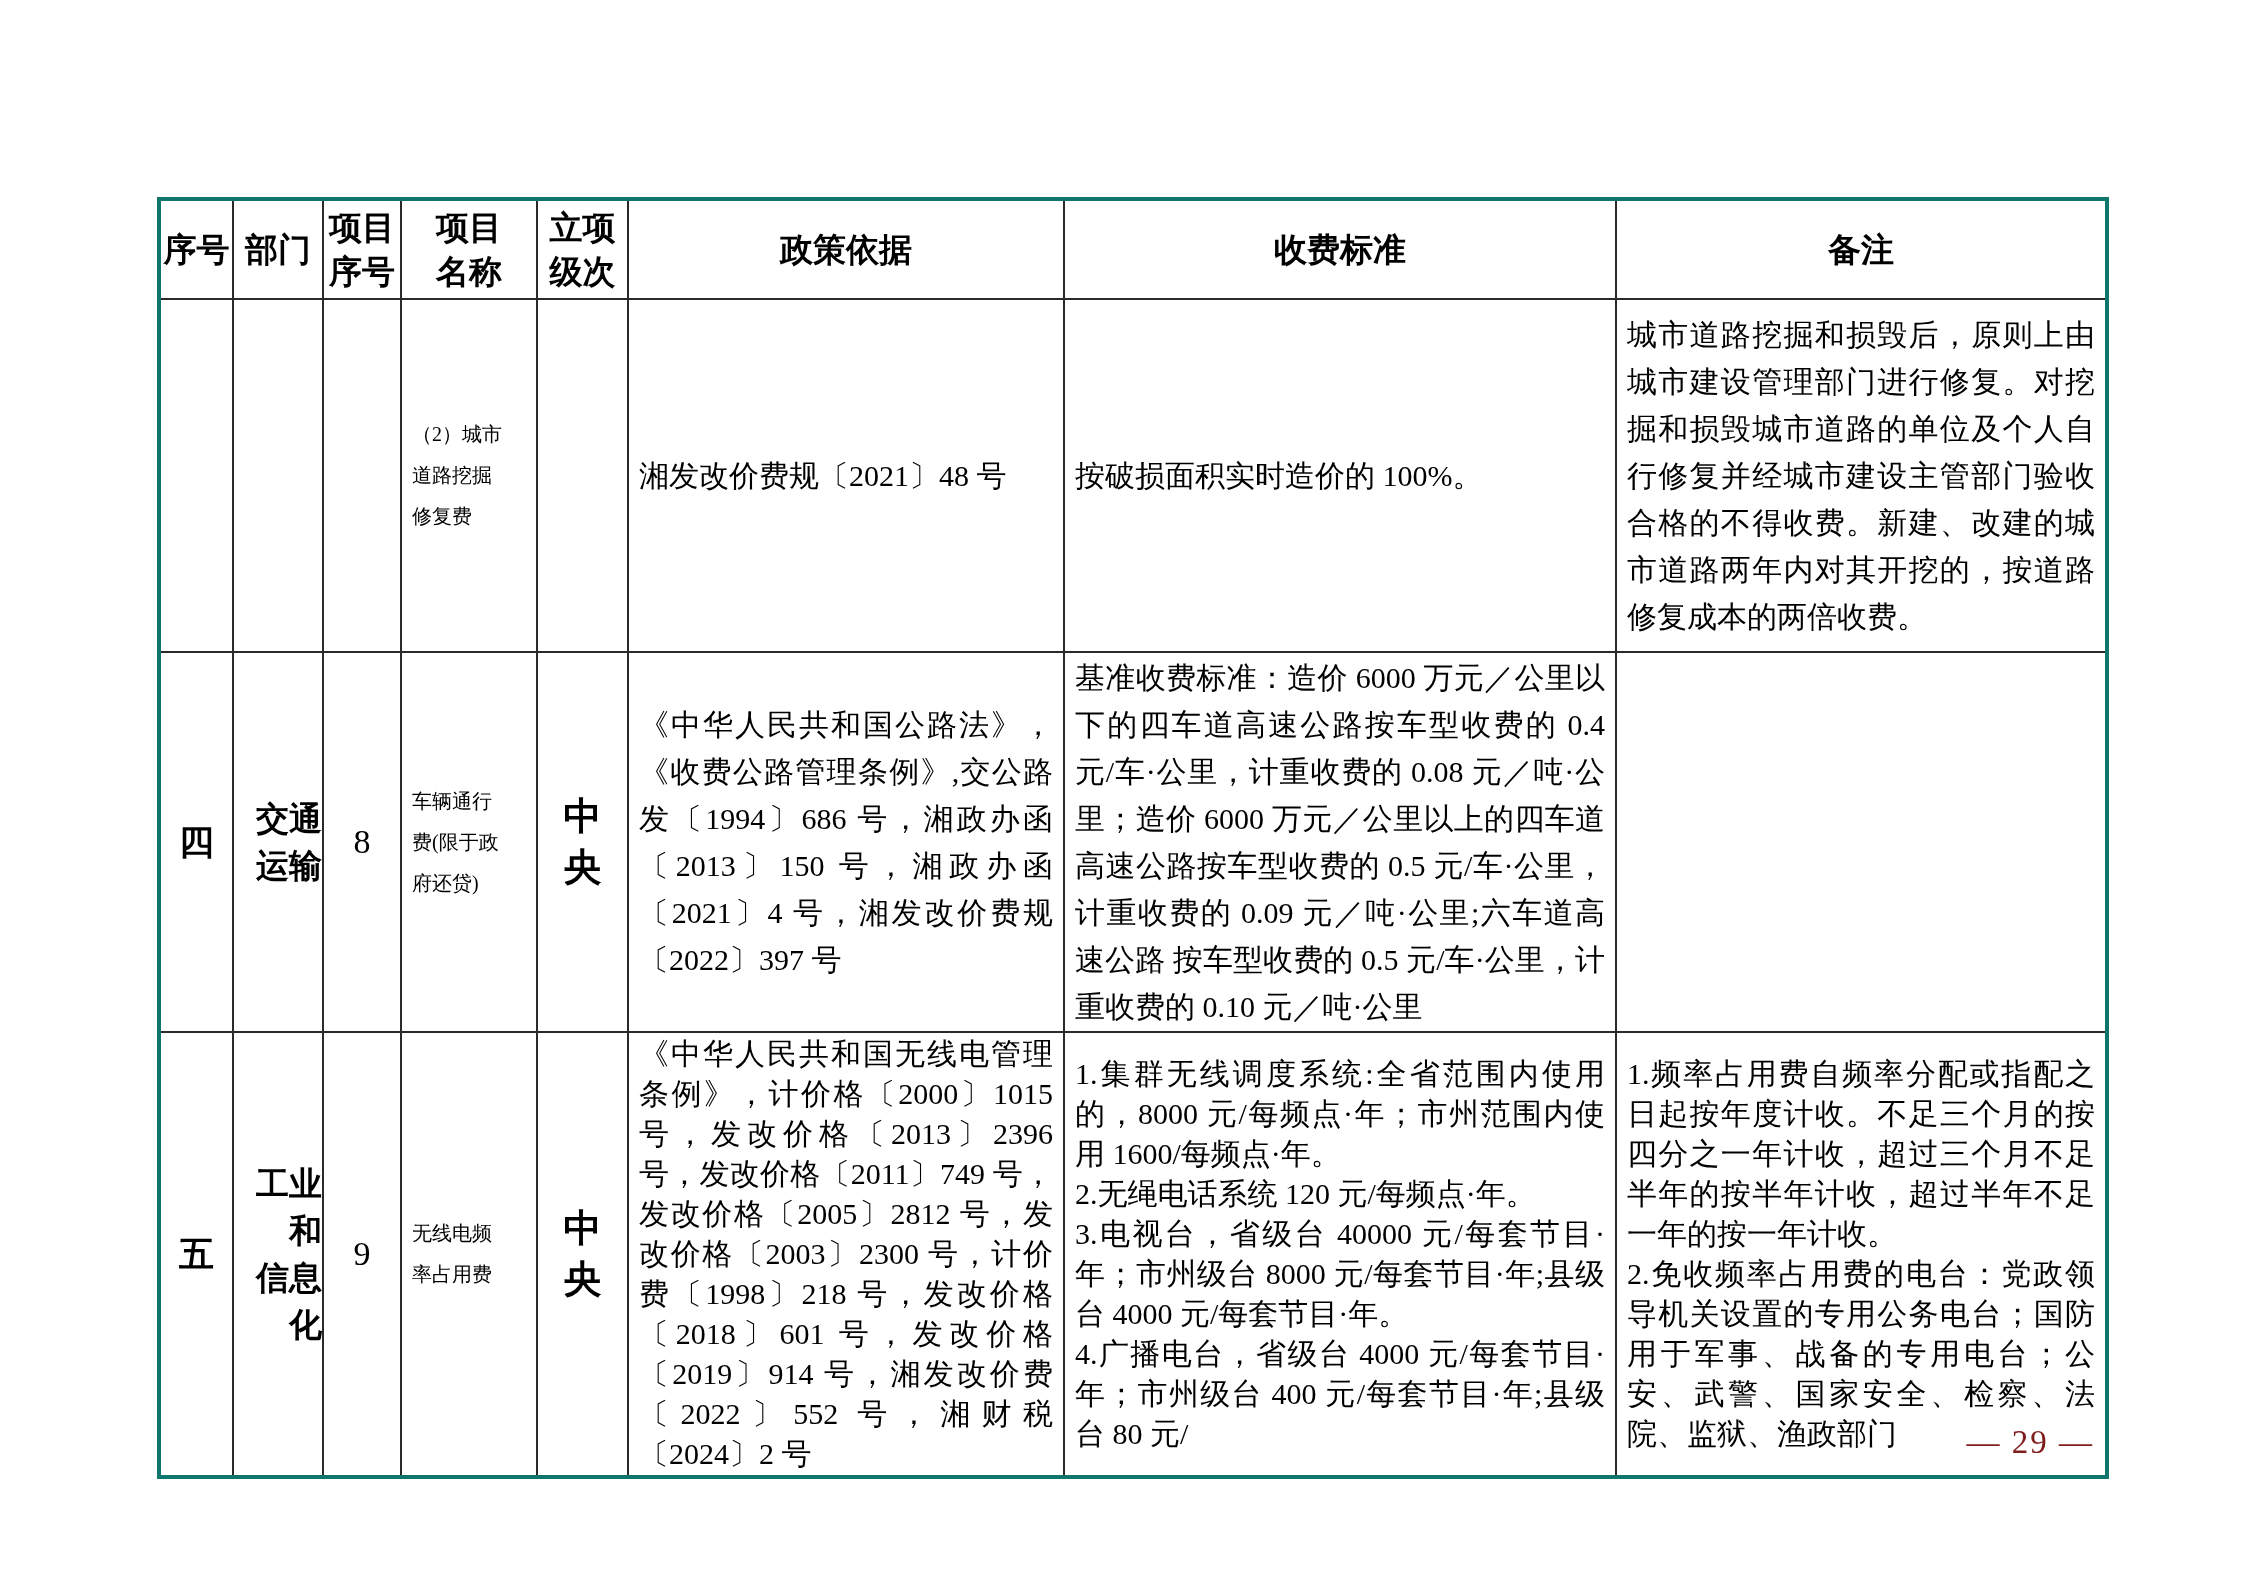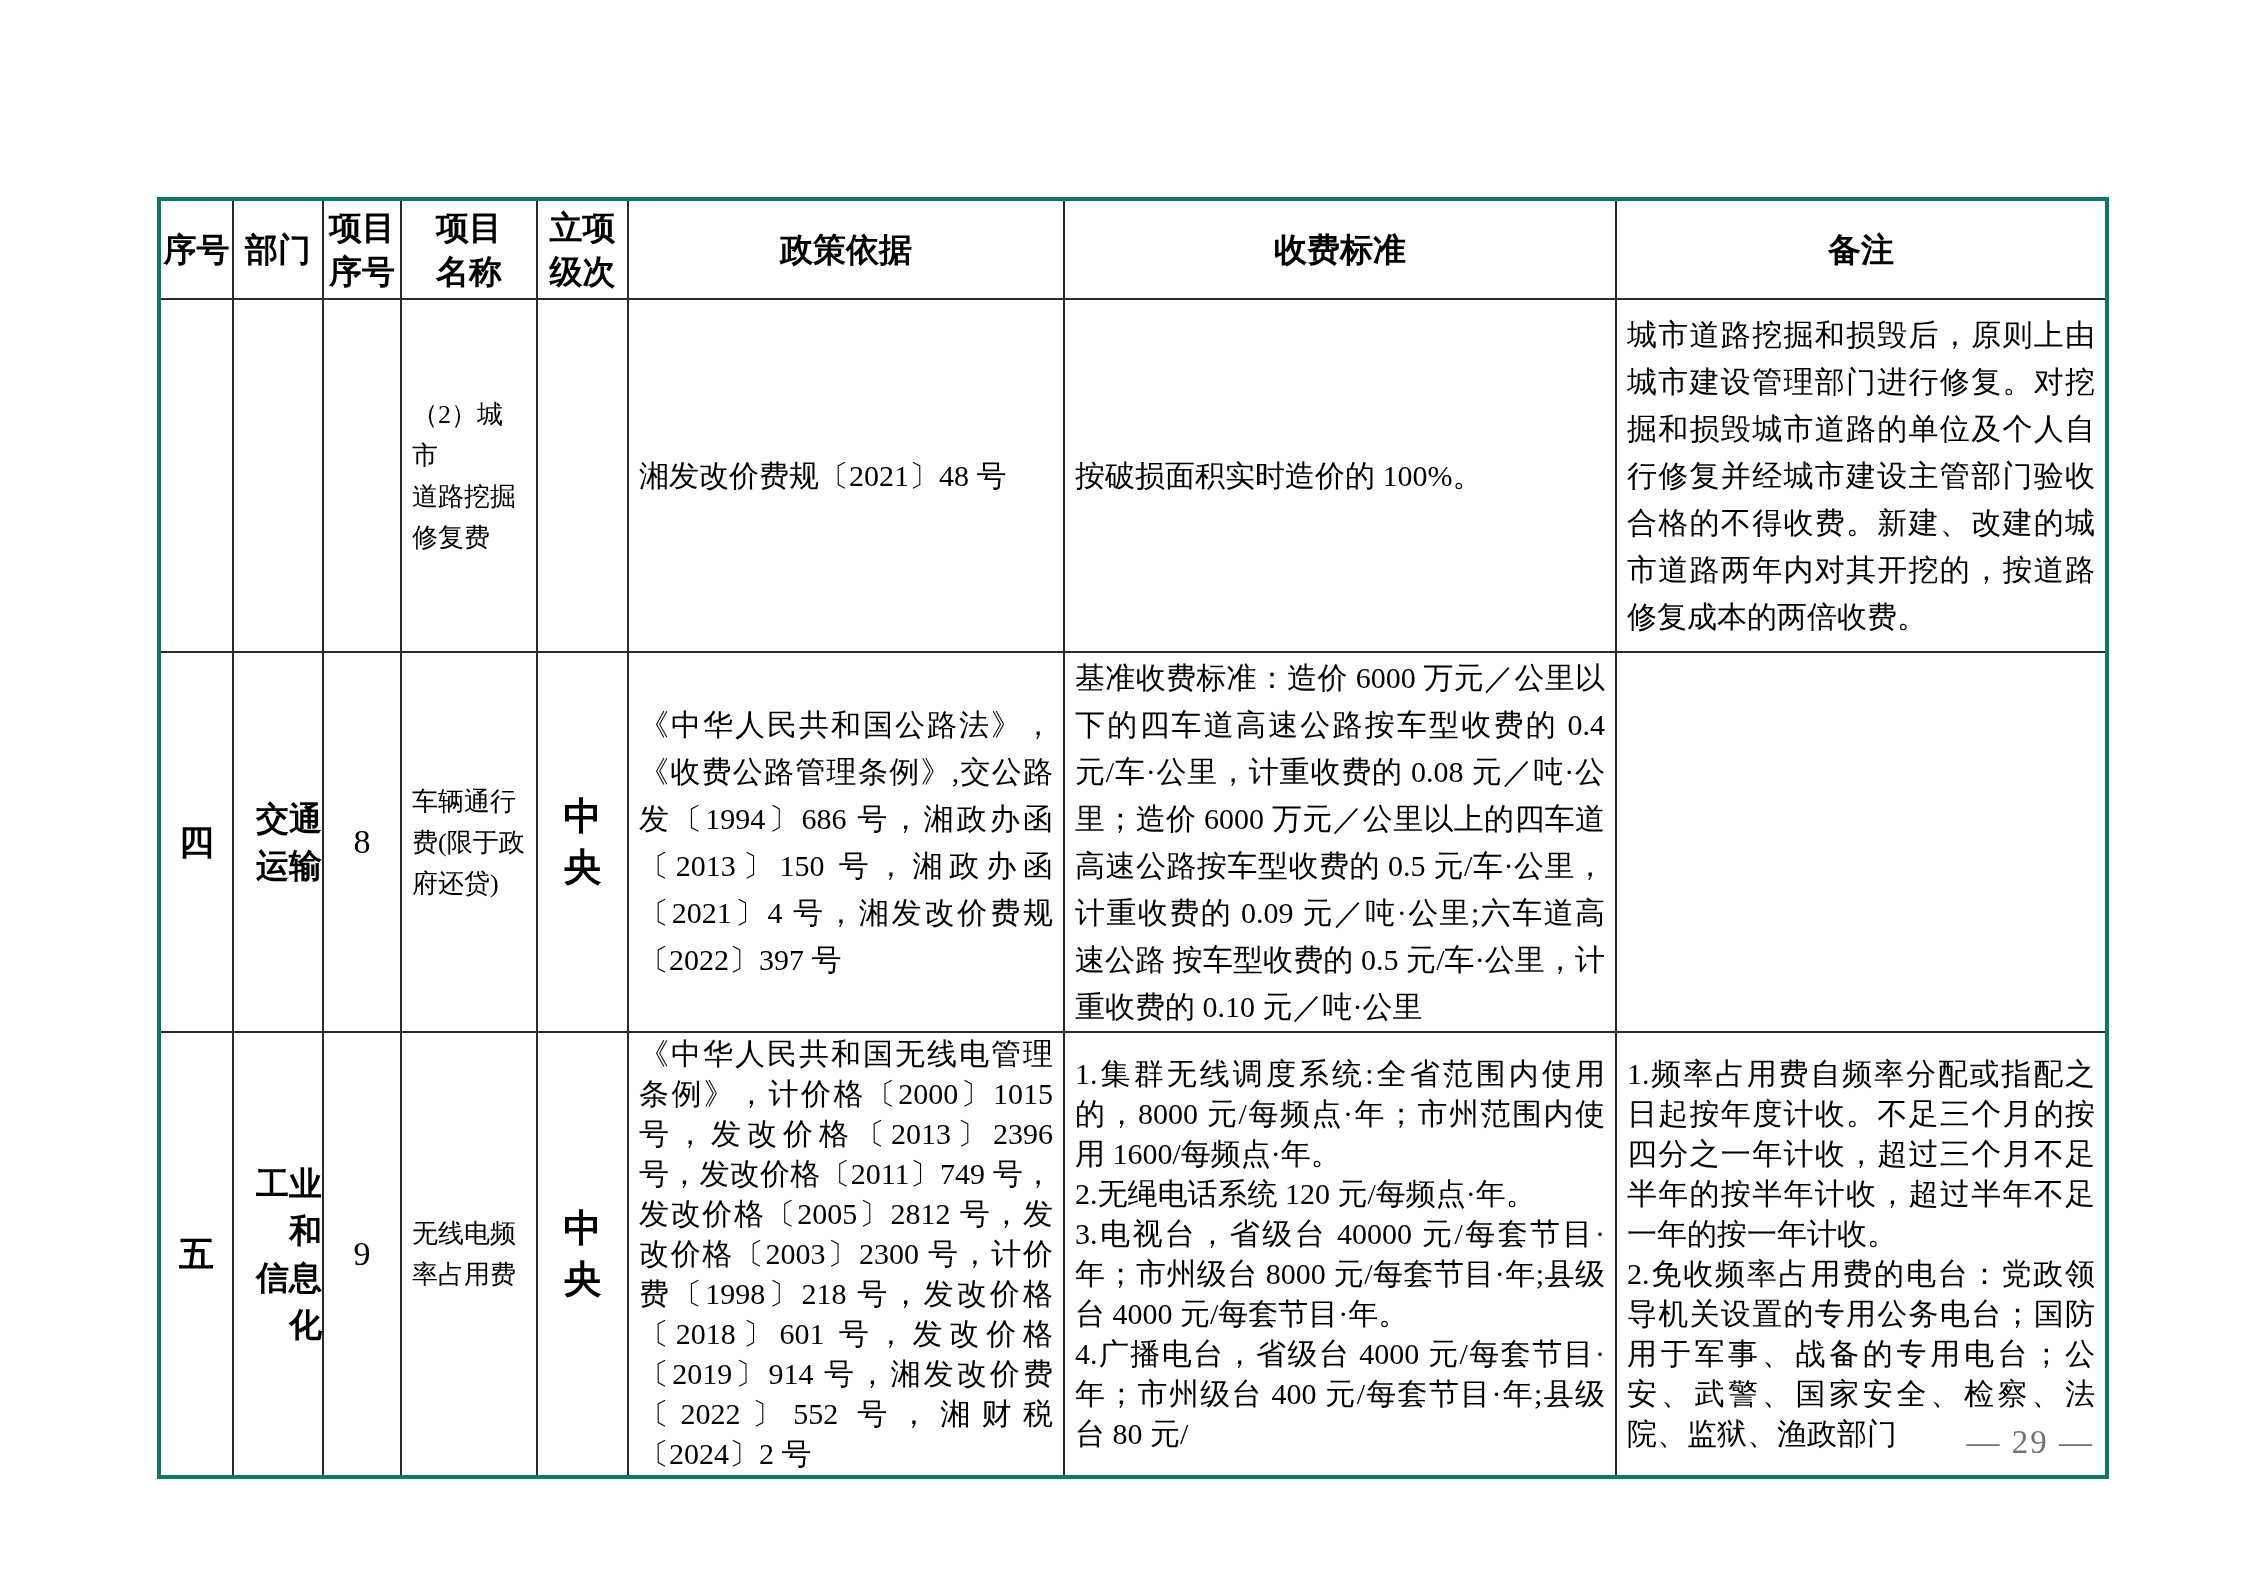--- a/index.html
+++ b/index.html
@@ -61,21 +61,21 @@
     line-height: 47px;
     text-align: right;
     padding: 0;
   }
   td.c-itemno {
     font-size: 34px;
     text-align: center;
     padding: 0;
   }
   td.c-name {
-    font-size: 26px;
+    font-size: 20px;
     line-height: 41px;
     text-align: left;
     padding: 0 10px;
   }
   td.c-level {
     font-size: 38px;
     text-align: center;
     padding: 12px;
     font-weight: bold;
   }
@@ -87,21 +87,21 @@
   tr.r1 td.c-text, tr.r2 td.c-text { line-height: 47px; }
   tr.r3 td.c-text { line-height: 40px; }
 
   .page-num {
     position: absolute;
     top: 1422px;
     right: 152px;
     font-size: 33px;
     line-height: 40px;
     letter-spacing: 2px;
-    color: #737373;
+    color: #7f1d1d;
   }
 </style>
 </head>
 <body>
 
 <div class="sheet">
 
   <table class="fee-table">
     <colgroup>
       <col style="width:74px">

